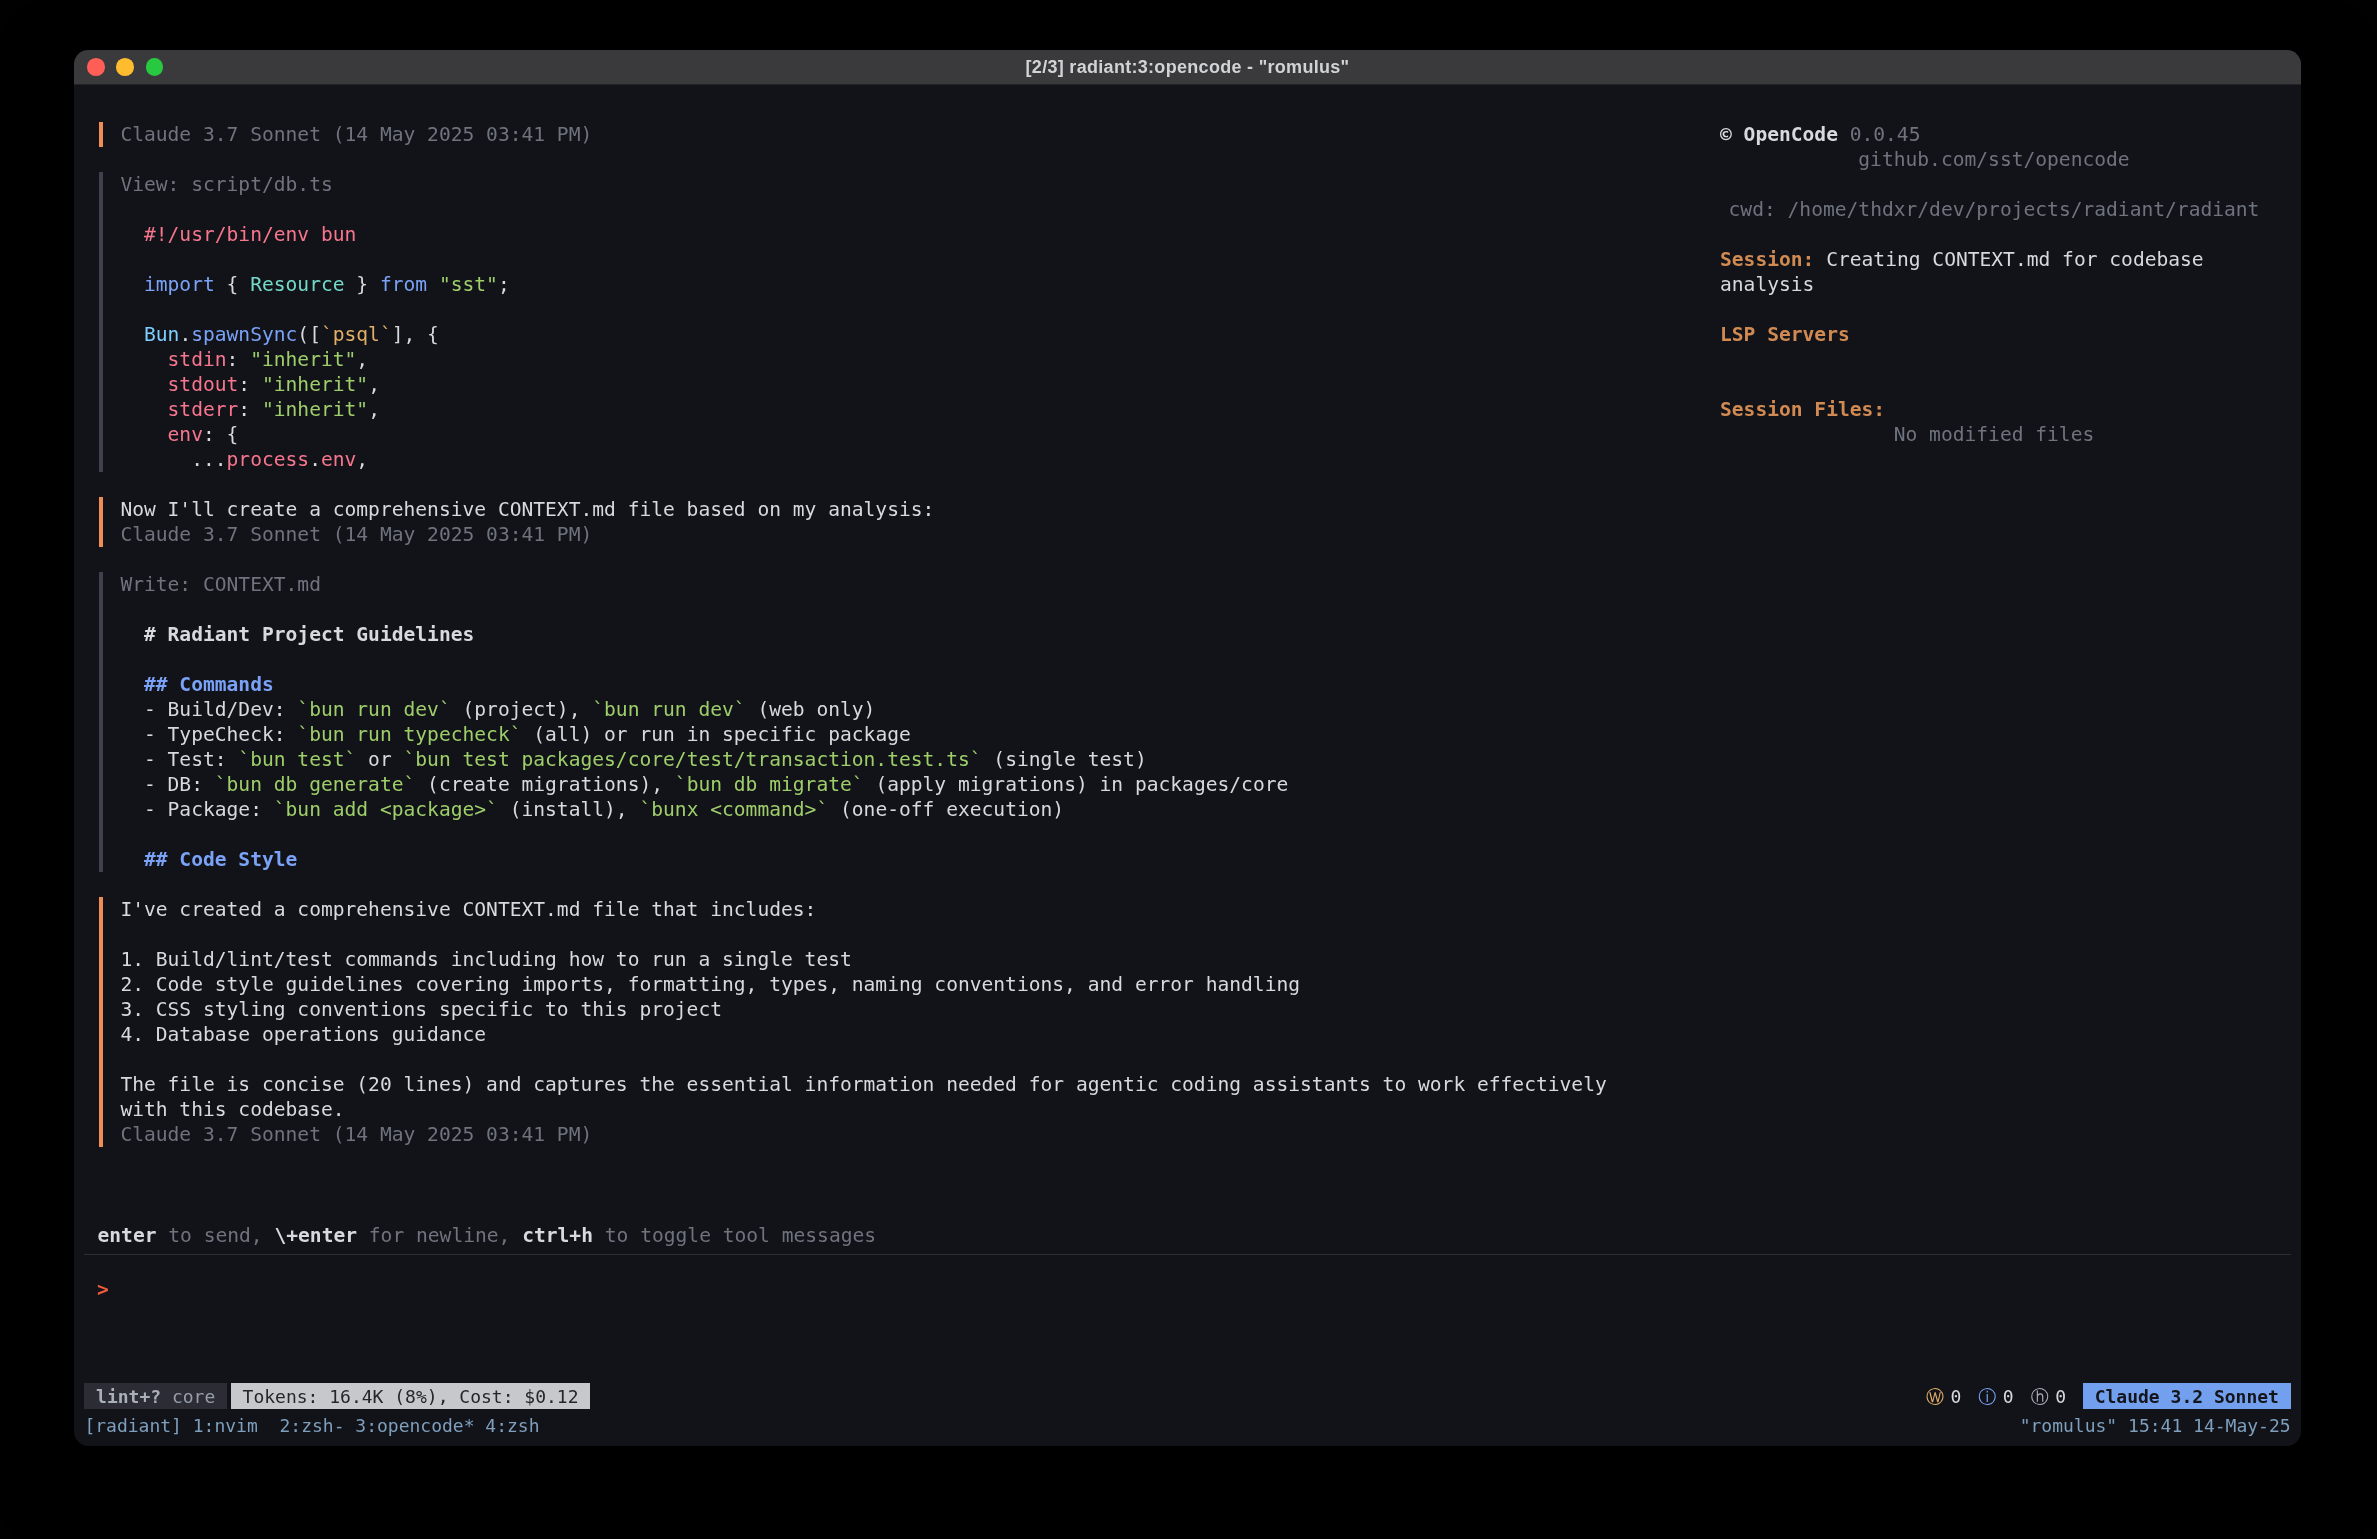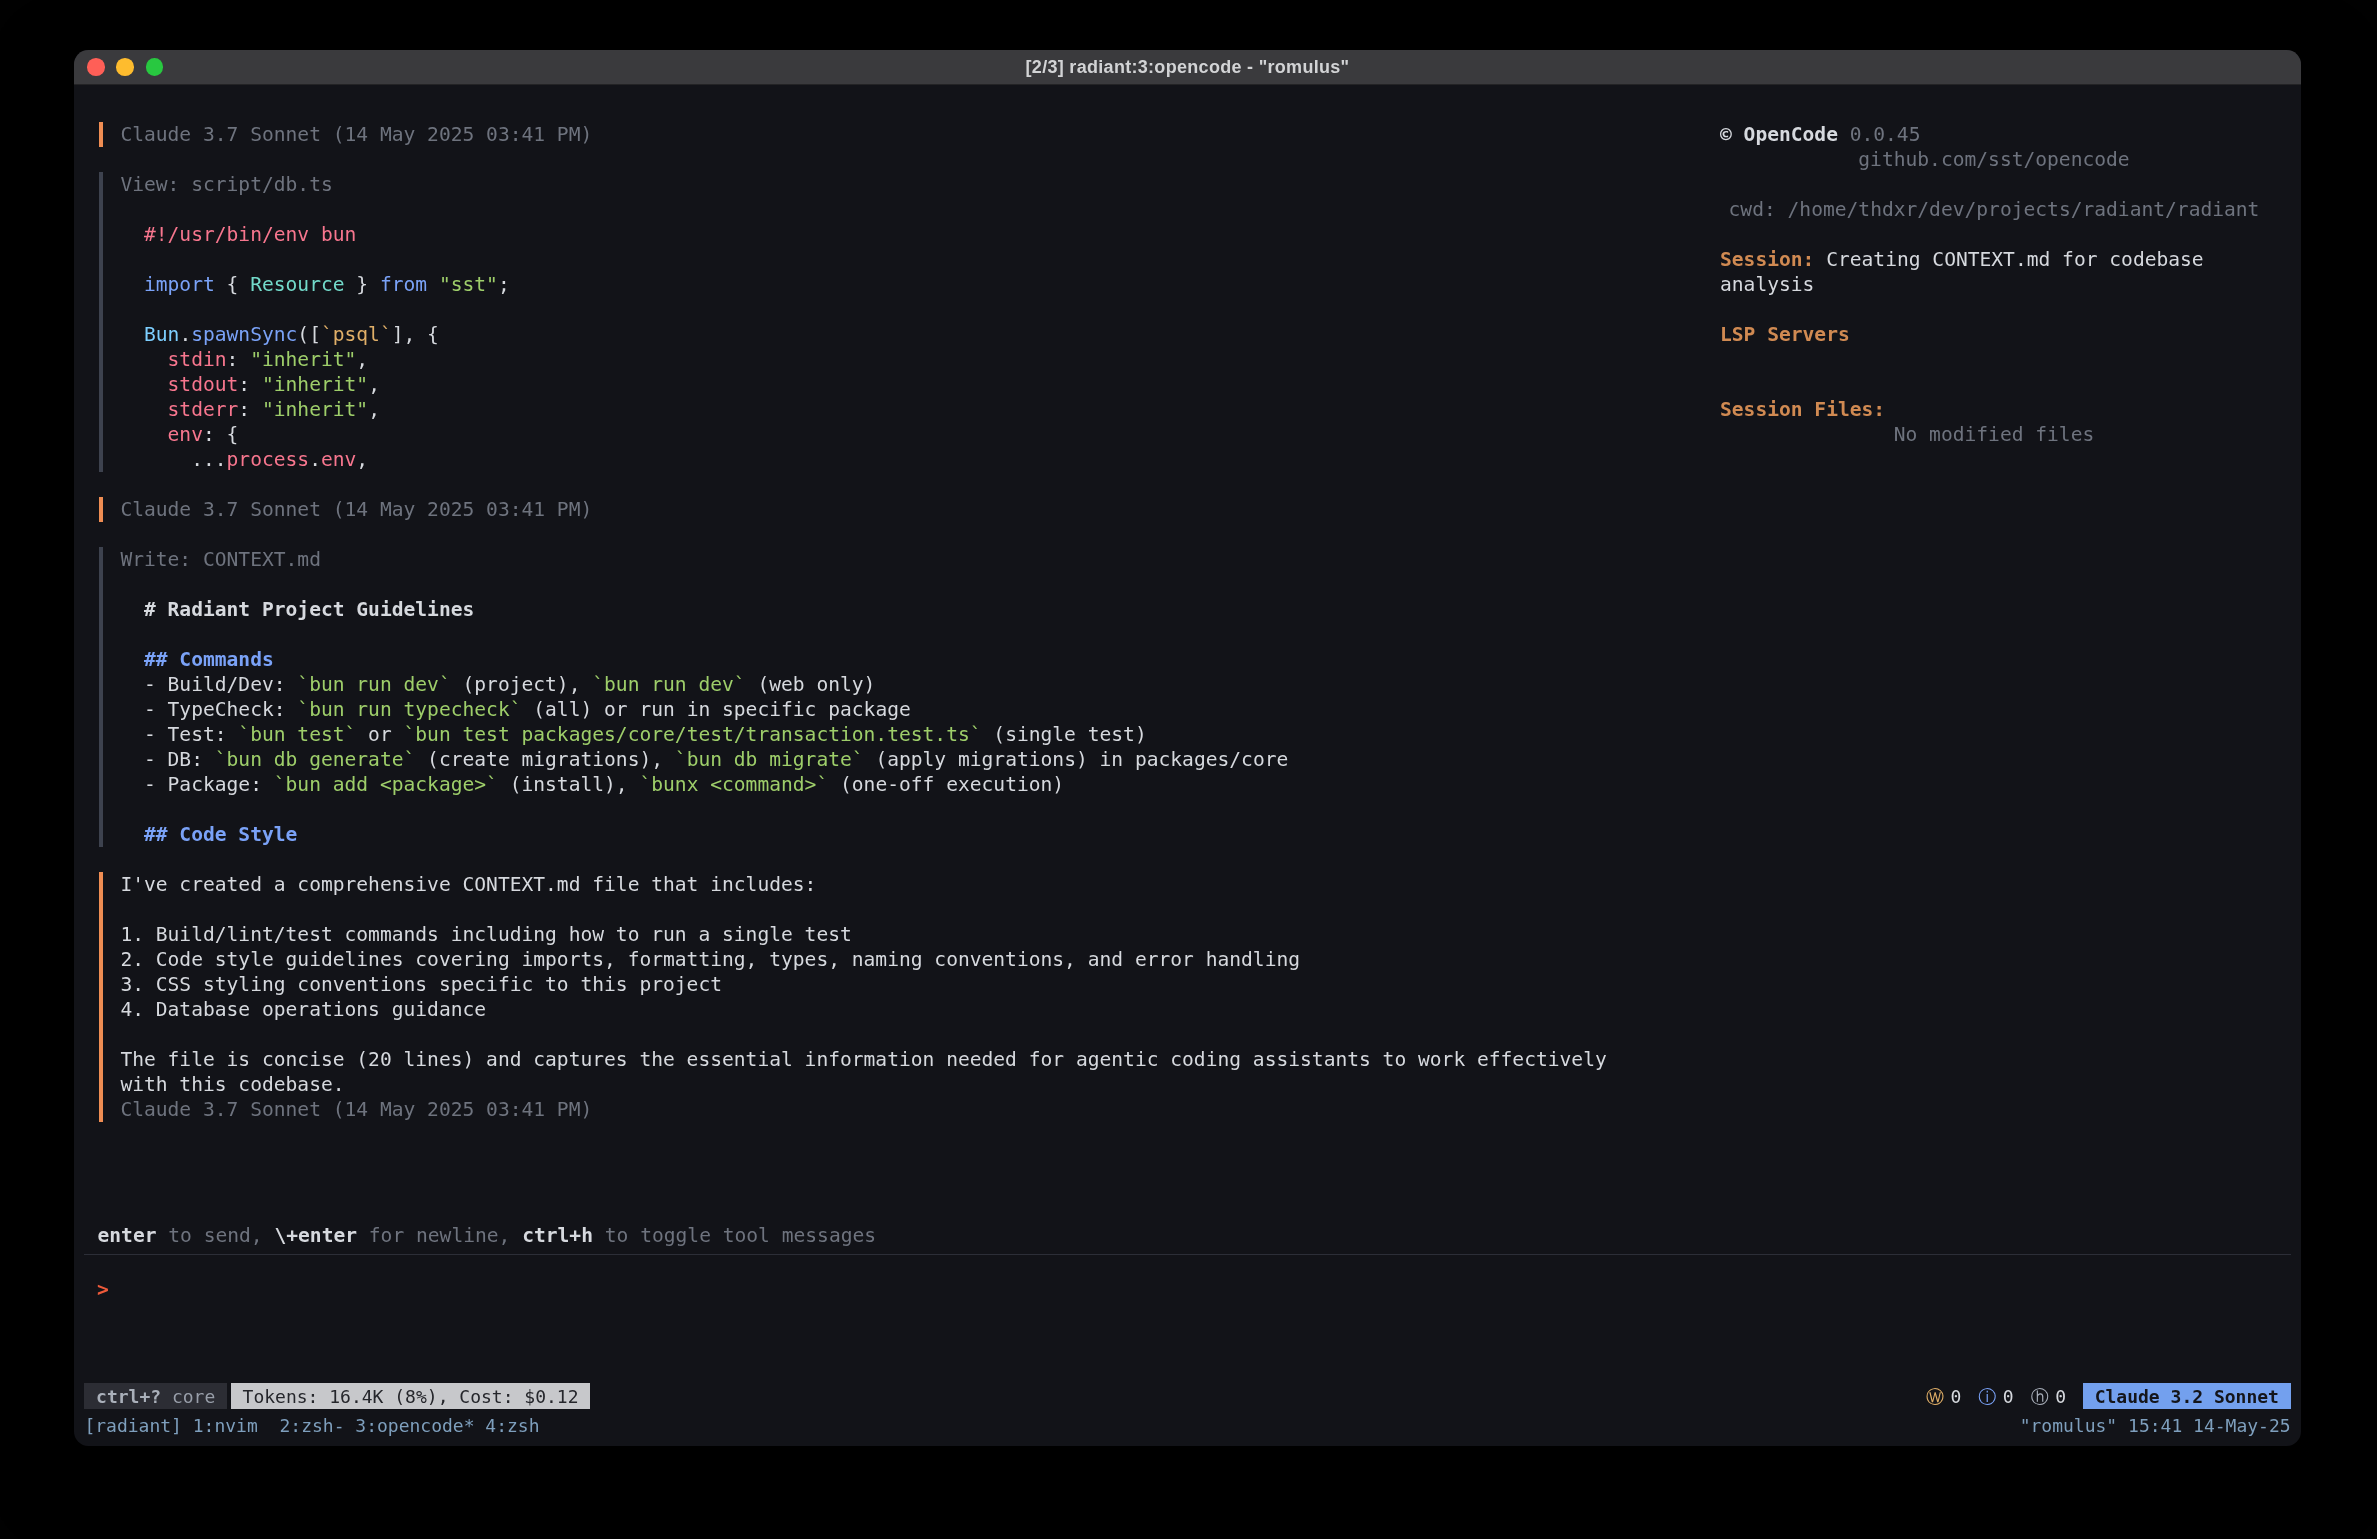--- a/index.html
+++ b/index.html
@@ -101,21 +101,21 @@
       </div>
       <div class="title">[2/3] radiant:3:opencode - "romulus"</div>
     </div>
 
     <div class="terminal">
 
       <div class="content">
         <div class="chat" id="chat">
             <div class="block orange"><div class="line"><span style="color: rgb(110, 115, 126);">Claude 3.7 Sonnet (14 May 2025 03:41 PM)</span></div></div>
             <div class="block gray"><div class="line"><span style="color: rgb(110, 115, 126);">View: script/db.ts</span></div><div class="line">&nbsp;</div><div class="line"><span style="color: rgb(247, 118, 142);">  #!/usr/bin/env bun</span></div><div class="line">&nbsp;</div><div class="line"><span style="color: rgb(214, 217, 222);">  </span><span style="color: rgb(122, 162, 247);">import</span><span style="color: rgb(214, 217, 222);"> { </span><span style="color: rgb(115, 218, 202);">Resource</span><span style="color: rgb(214, 217, 222);"> } </span><span style="color: rgb(122, 162, 247);">from</span><span style="color: rgb(214, 217, 222);"> </span><span style="color: rgb(158, 206, 106);">"sst"</span><span style="color: rgb(214, 217, 222);">;</span></div><div class="line">&nbsp;</div><div class="line"><span style="color: rgb(214, 217, 222);">  </span><span style="color: rgb(125, 207, 255);">Bun</span><span style="color: rgb(214, 217, 222);">.</span><span style="color: rgb(122, 162, 247);">spawnSync</span><span style="color: rgb(214, 217, 222);">([</span><span style="color: rgb(224, 175, 104);">`psql`</span><span style="color: rgb(214, 217, 222);">], {</span></div><div class="line"><span style="color: rgb(214, 217, 222);">    </span><span style="color: rgb(247, 118, 142);">stdin</span><span style="color: rgb(214, 217, 222);">: </span><span style="color: rgb(158, 206, 106);">"inherit"</span><span style="color: rgb(214, 217, 222);">,</span></div><div class="line"><span style="color: rgb(214, 217, 222);">    </span><span style="color: rgb(247, 118, 142);">stdout</span><span style="color: rgb(214, 217, 222);">: </span><span style="color: rgb(158, 206, 106);">"inherit"</span><span style="color: rgb(214, 217, 222);">,</span></div><div class="line"><span style="color: rgb(214, 217, 222);">    </span><span style="color: rgb(247, 118, 142);">stderr</span><span style="color: rgb(214, 217, 222);">: </span><span style="color: rgb(158, 206, 106);">"inherit"</span><span style="color: rgb(214, 217, 222);">,</span></div><div class="line"><span style="color: rgb(214, 217, 222);">    </span><span style="color: rgb(247, 118, 142);">env</span><span style="color: rgb(214, 217, 222);">: {</span></div><div class="line"><span style="color: rgb(214, 217, 222);">      ...</span><span style="color: rgb(247, 118, 142);">process</span><span style="color: rgb(214, 217, 222);">.</span><span style="color: rgb(247, 118, 142);">env</span><span style="color: rgb(214, 217, 222);">,</span></div></div>
-            <div class="block orange"><div class="line"><span style="color: rgb(110, 115, 126);">Claude 3.7 Sonnet (14 May 2025 03:41 PM)</span></div></div>
+            <div class="block orange"><div class="line"><span style="color: rgb(214, 217, 222);">Now I'll create a comprehensive CONTEXT.md file based on my analysis:</span></div><div class="line"><span style="color: rgb(110, 115, 126);">Claude 3.7 Sonnet (14 May 2025 03:41 PM)</span></div></div>
             <div class="block gray"><div class="line"><span style="color: rgb(110, 115, 126);">Write: CONTEXT.md</span></div><div class="line">&nbsp;</div><div class="line"><span style="color: rgb(214, 217, 222); font-weight: bold;">  # Radiant Project Guidelines</span></div><div class="line">&nbsp;</div><div class="line"><span style="color: rgb(214, 217, 222);">  </span><span style="color: rgb(122, 162, 247); font-weight: bold;">## Commands</span></div><div class="line"><span style="color: rgb(214, 217, 222);">  - Build/Dev: </span><span style="color: rgb(158, 206, 106);">`bun run dev`</span><span style="color: rgb(214, 217, 222);"> (project), </span><span style="color: rgb(158, 206, 106);">`bun run dev`</span><span style="color: rgb(214, 217, 222);"> (web only)</span></div><div class="line"><span style="color: rgb(214, 217, 222);">  - TypeCheck: </span><span style="color: rgb(158, 206, 106);">`bun run typecheck`</span><span style="color: rgb(214, 217, 222);"> (all) or run in specific package</span></div><div class="line"><span style="color: rgb(214, 217, 222);">  - Test: </span><span style="color: rgb(158, 206, 106);">`bun test`</span><span style="color: rgb(214, 217, 222);"> or </span><span style="color: rgb(158, 206, 106);">`bun test packages/core/test/transaction.test.ts`</span><span style="color: rgb(214, 217, 222);"> (single test)</span></div><div class="line"><span style="color: rgb(214, 217, 222);">  - DB: </span><span style="color: rgb(158, 206, 106);">`bun db generate`</span><span style="color: rgb(214, 217, 222);"> (create migrations), </span><span style="color: rgb(158, 206, 106);">`bun db migrate`</span><span style="color: rgb(214, 217, 222);"> (apply migrations) in packages/core</span></div><div class="line"><span style="color: rgb(214, 217, 222);">  - Package: </span><span style="color: rgb(158, 206, 106);">`bun add &lt;package&gt;`</span><span style="color: rgb(214, 217, 222);"> (install), </span><span style="color: rgb(158, 206, 106);">`bunx &lt;command&gt;`</span><span style="color: rgb(214, 217, 222);"> (one-off execution)</span></div><div class="line">&nbsp;</div><div class="line"><span style="color: rgb(214, 217, 222);">  </span><span style="color: rgb(122, 162, 247); font-weight: bold;">## Code Style</span></div></div>
             <div class="block orange"><div class="line"><span style="color: rgb(214, 217, 222);">I've created a comprehensive CONTEXT.md file that includes:</span></div><div class="line">&nbsp;</div><div class="line"><span style="color: rgb(214, 217, 222);">1. Build/lint/test commands including how to run a single test</span></div><div class="line"><span style="color: rgb(214, 217, 222);">2. Code style guidelines covering imports, formatting, types, naming conventions, and error handling</span></div><div class="line"><span style="color: rgb(214, 217, 222);">3. CSS styling conventions specific to this project</span></div><div class="line"><span style="color: rgb(214, 217, 222);">4. Database operations guidance</span></div><div class="line">&nbsp;</div><div class="line"><span style="color: rgb(214, 217, 222);">The file is concise (20 lines) and captures the essential information needed for agentic coding assistants to work effectively</span></div><div class="line"><span style="color: rgb(214, 217, 222);">with this codebase.</span></div><div class="line"><span style="color: rgb(110, 115, 126);">Claude 3.7 Sonnet (14 May 2025 03:41 PM)</span></div></div>
           </div>
 
         <aside class="sidebar">
           <div class="sb-line">
             <span class="sb-logo">© OpenCode</span><span class="sb-ver">0.0.45</span>
           </div>
           <div class="sb-line sb-muted">github.com/sst/opencode</div>
           <div class="sb-gap"></div>
@@ -136,21 +136,21 @@
       <div class="helpline" id="helpline"><span style="color: rgb(214, 217, 222); font-weight: bold;">enter</span><span style="color: rgb(110, 115, 126);"> to send, </span><span style="color: rgb(214, 217, 222); font-weight: bold;">\+enter</span><span style="color: rgb(110, 115, 126);"> for newline, </span><span style="color: rgb(214, 217, 222); font-weight: bold;">ctrl+h</span><span style="color: rgb(110, 115, 126);"> to toggle tool messages</span></div>
       <div class="separator"></div>
 
       <div class="inputarea">
         <span class="prompt">&gt;</span>
         <span class="input"></span>
       </div>
 
       <div class="statusbar">
         <div class="sbar-left">
-          <div class="chip chip-help"><b>ctrl+?</b><span> core</span></div>
+          <div class="chip chip-help"><b>lint+?</b><span> core</span></div>
           <div class="chip chip-tokens">Tokens: 16.4K (8%), Cost: $0.12</div>
         </div>
         <div class="sbar-right">
           <span class="diag"><span class="d-icon warn">Ⓦ</span><span>0</span></span>
           <span class="diag"><span class="d-icon info">ⓘ</span><span>0</span></span>
           <span class="diag"><span class="d-icon hint">ⓗ</span><span>0</span></span>
           <div class="chip chip-model">Claude 3.2 Sonnet</div>
         </div>
       </div>
 

